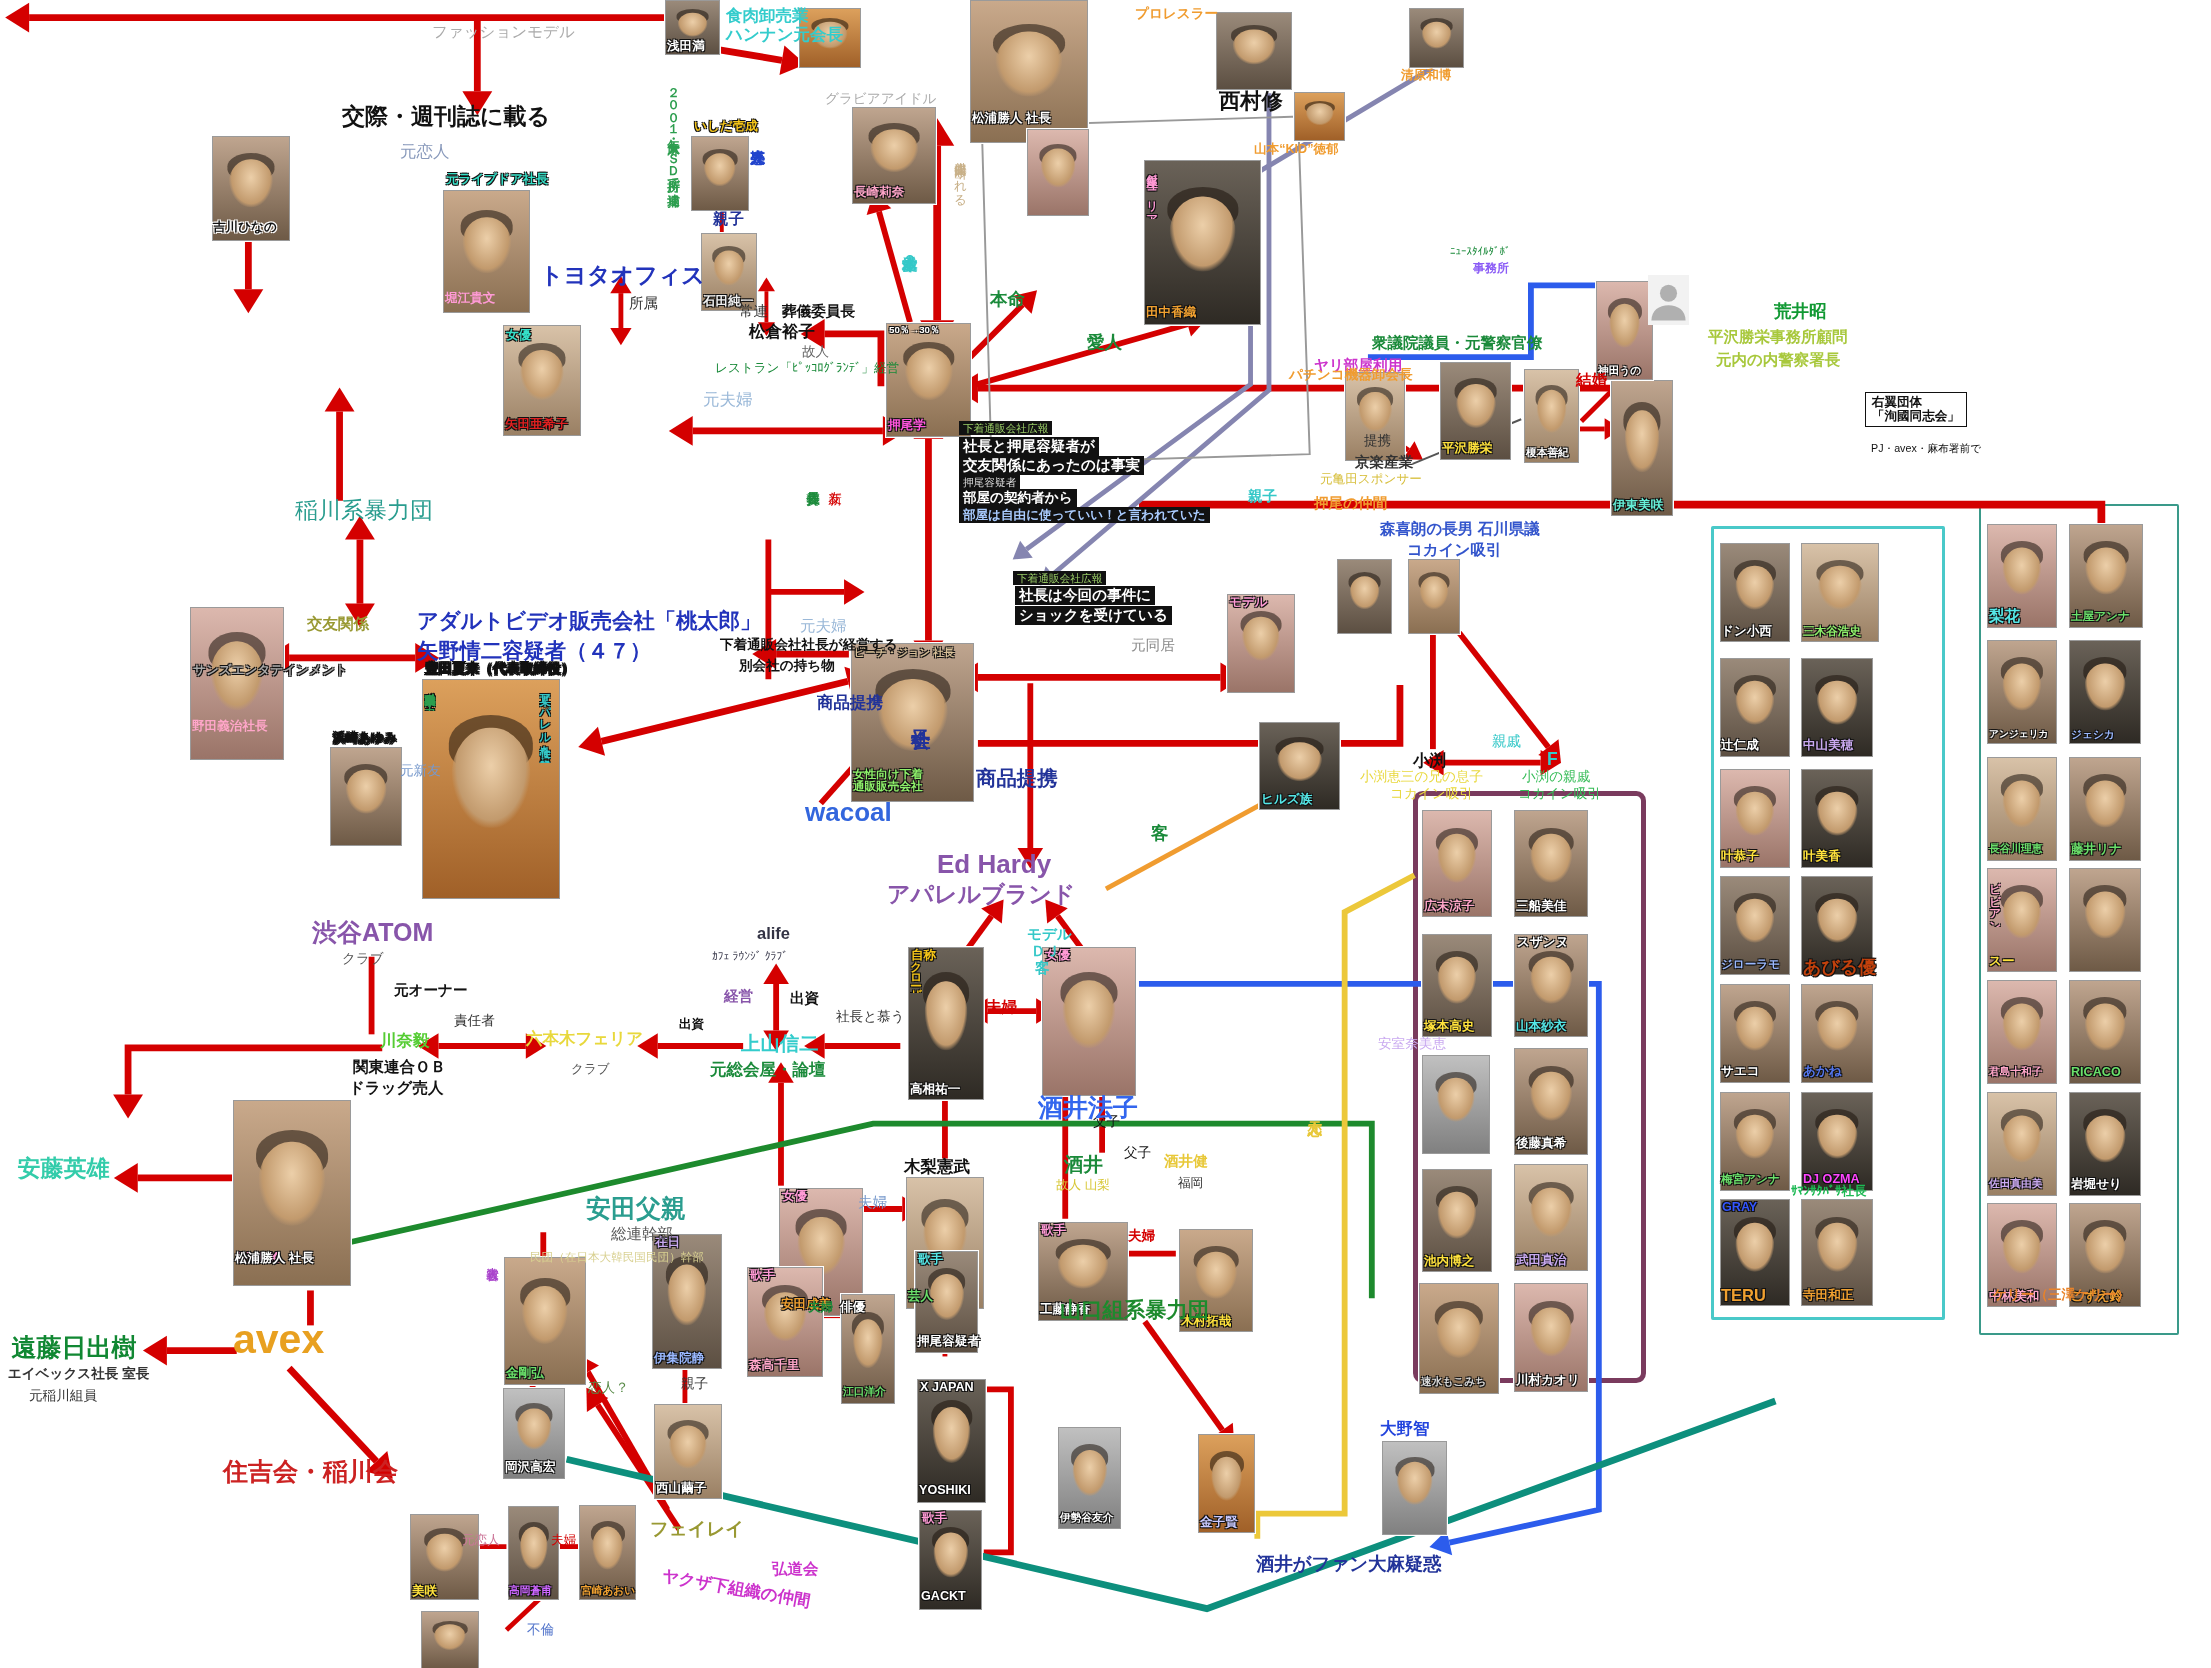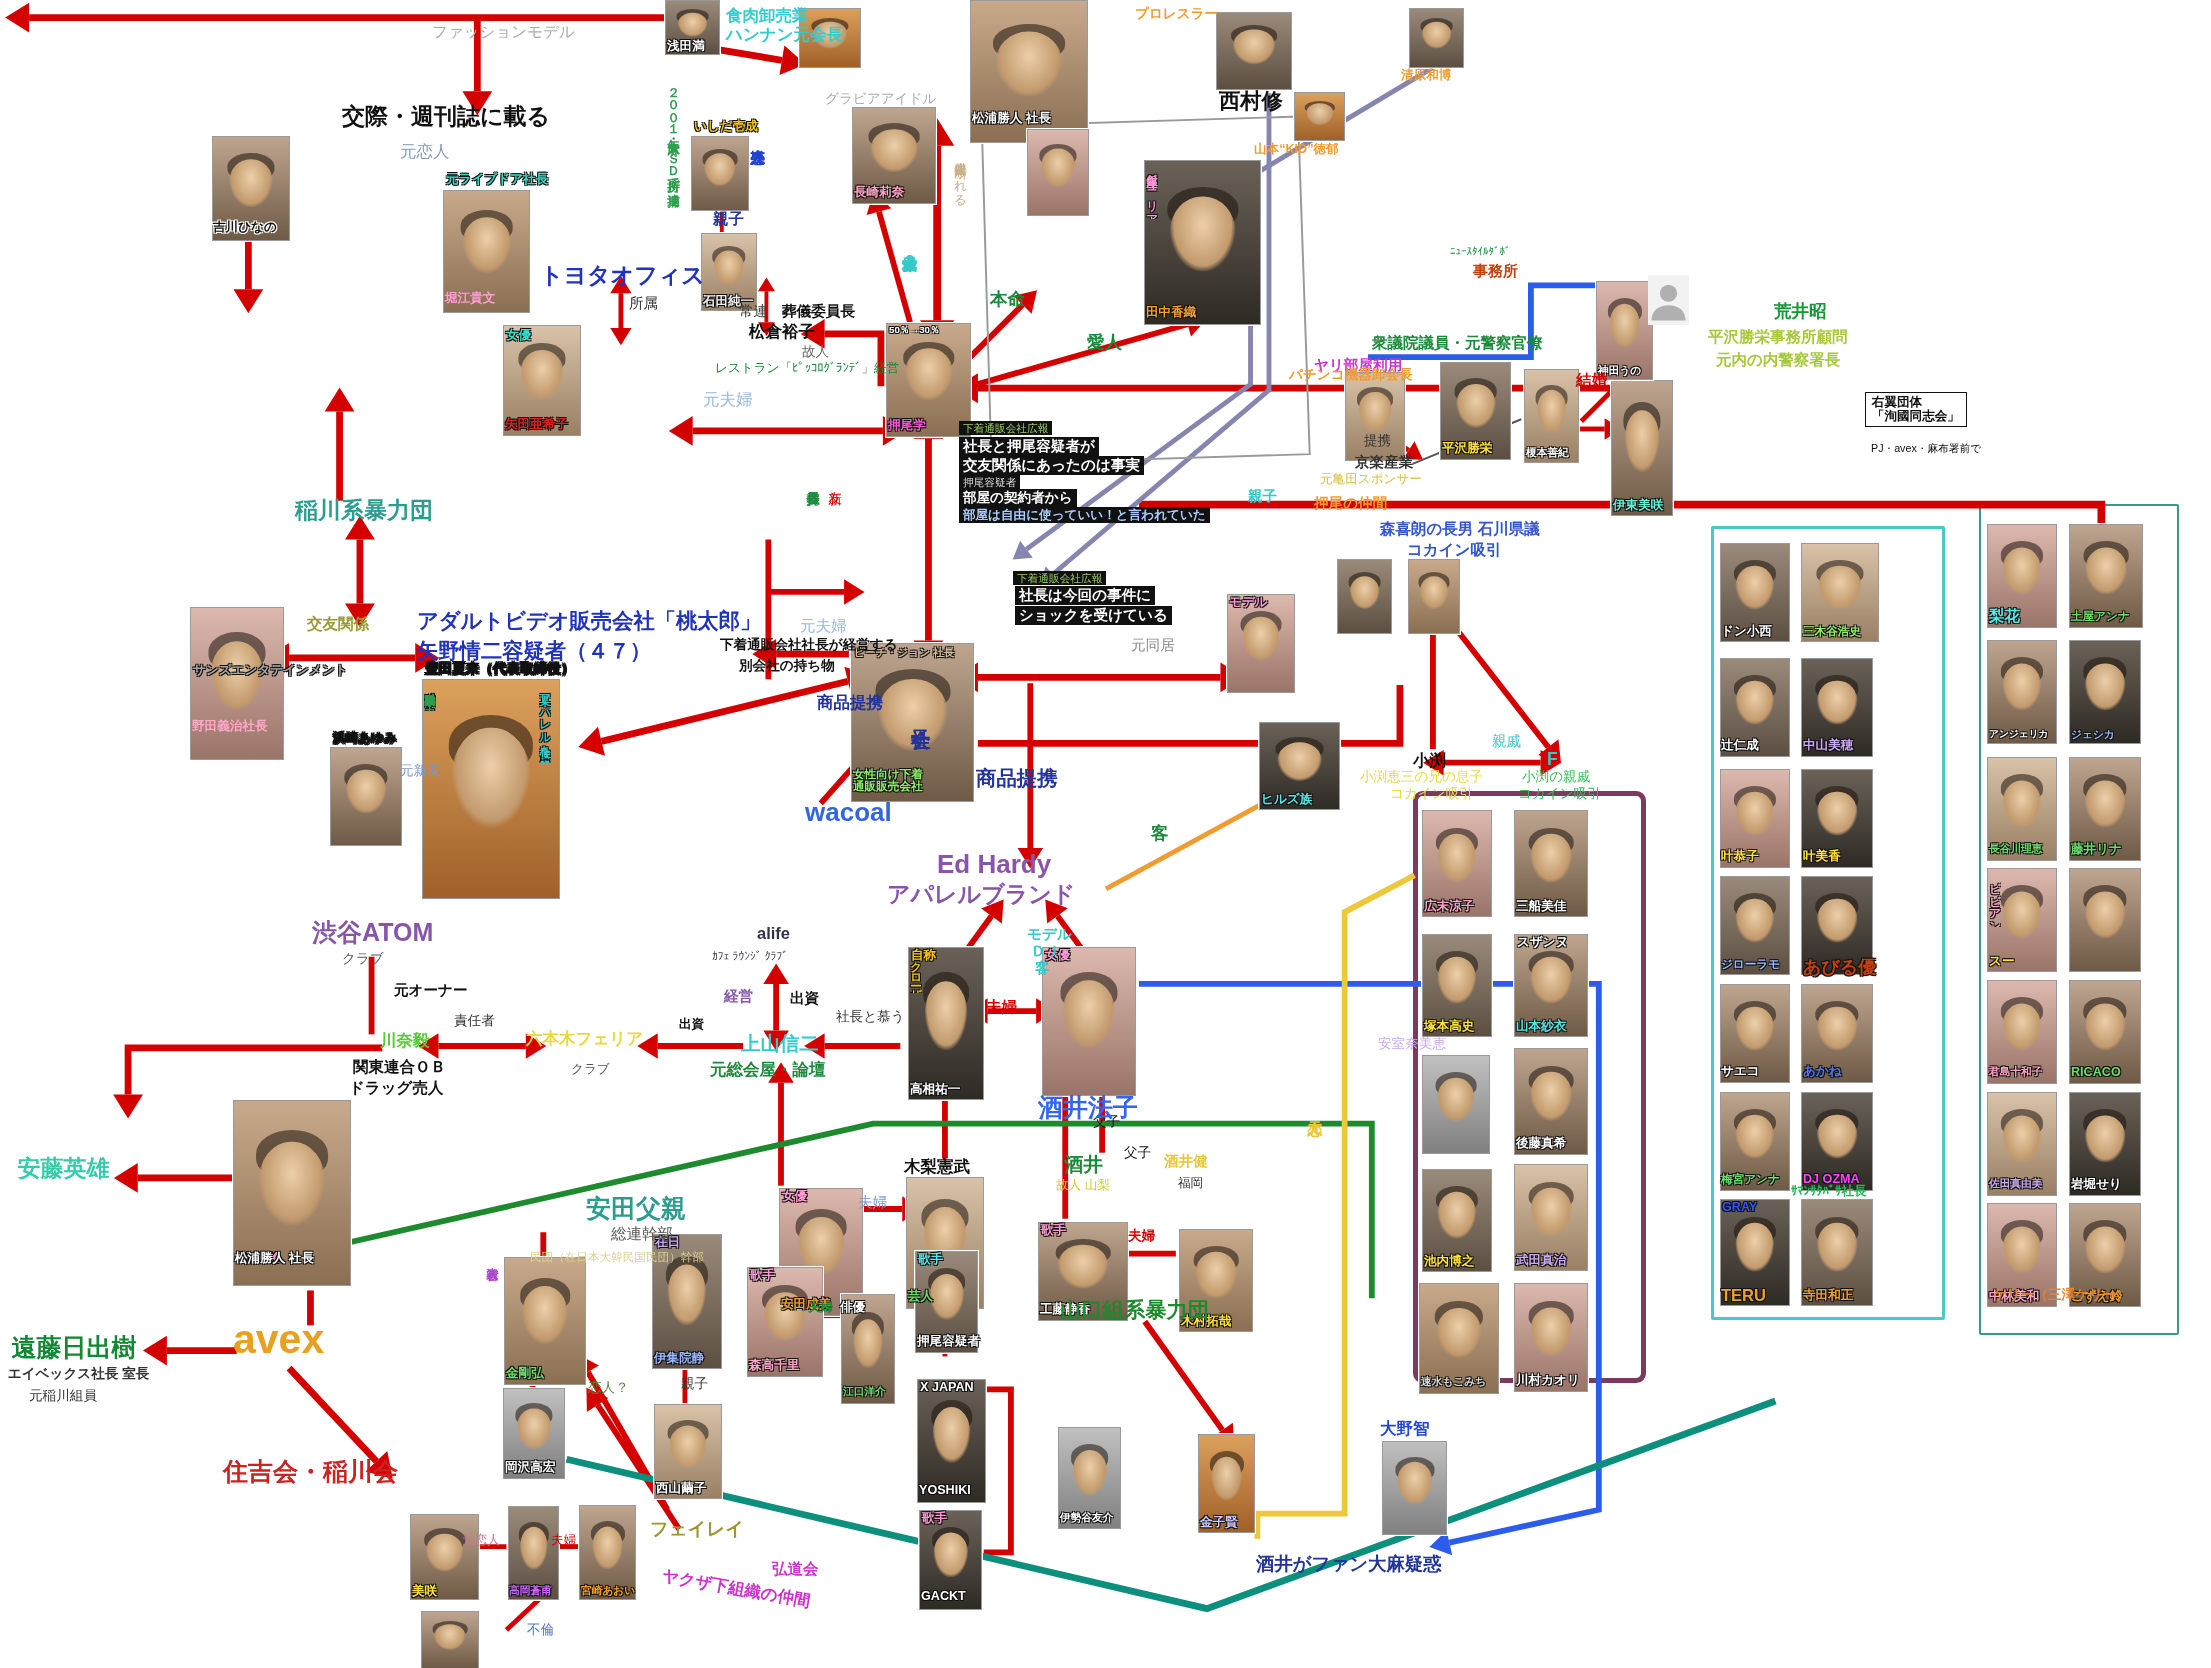--- a/index.html
+++ b/index.html
@@ -655,21 +655,21 @@
     <div class="lbl" style="left: 825px; top: 91px; color: rgb(170, 170, 170); font-size: 13.6px;">グラビアアイドル</div>
     <div class="lbl v" style="left: 901px; top: 243px; color: rgb(53, 200, 200); font-size: 15.5px; font-weight: bold;">本命愛人？</div>
     <div class="lbl v" style="left: 953px; top: 153px; color: rgb(200, 176, 136); font-size: 12.6px;">楽曲提供 断られる</div>
     <div class="lbl" style="left: 990px; top: 289px; color: rgb(26, 138, 58); font-size: 17.5px; font-weight: bold;">本命</div>
     <div class="lbl" style="left: 1087px; top: 332px; color: rgb(26, 138, 58); font-size: 17.5px; font-weight: bold;">愛人</div>
     <div class="lbl" style="left: 1135px; top: 5.8px; color: rgb(240, 156, 48); font-size: 13.6px; font-weight: bold;">プロレスラー</div>
     <div class="lbl" style="left: 1219px; top: 89px; color: rgb(17, 17, 17); font-size: 21.3px; font-weight: bold;">西村修</div>
     <div class="lbl" style="left: 1401px; top: 68px; color: rgb(240, 156, 48); font-size: 12.6px; font-weight: bold;">清原和博</div>
     <div class="lbl" style="left: 1254px; top: 142px; color: rgb(240, 156, 48); font-size: 12.6px; font-weight: bold;">山本“KID”徳郁</div>
     <div class="lbl" style="left: 1450px; top: 245px; color: rgb(26, 138, 58); font-size: 11px;">ﾆｭｰｽﾀｲﾙﾀﾞﾎﾞ</div>
-    <div class="lbl" style="left: 1473px; top: 262px; color: #c2410c; font-size: 15px; font-weight: bold; text-align: right;">事務所</div>
+    <div class="lbl" style="left: 1473px; top: 262px; color: #8b5cf6; font-size: 12px; font-weight: bold; text-align: right;">事務所</div>
     <div class="lbl" style="left: 1314px; top: 357px; color: rgb(204, 51, 204); font-size: 14.6px; font-weight: bold;">ヤリ部屋利用</div>
     <div class="lbl" style="left: 1774px; top: 301px; color: rgb(17, 153, 51); font-size: 17.5px; font-weight: bold;">荒井昭</div>
     <div class="lbl" style="left: 1708px; top: 328px; color: rgb(168, 200, 60); font-size: 15.5px; font-weight: bold;">平沢勝栄事務所顧問</div>
     <div class="lbl" style="left: 1716px; top: 351px; color: rgb(168, 200, 60); font-size: 15.5px; font-weight: bold;">元内の内警察署長</div>
     <div class="lbl" style="left: 1865px; top: 392px; color: rgb(17, 17, 17); font-size: 12.6px; font-weight: bold; border: 1.9px solid rgb(17, 17, 17); padding: 1.9px 5.8px; background: rgb(255, 255, 255);">右翼団体
 「洵國同志会」</div>
     <div class="lbl" style="left: 1871px; top: 442px; color: rgb(17, 17, 17); font-size: 10.7px;">PJ・avex・麻布署前で</div>
     <div class="lbl" style="left: 1372px; top: 334px; color: rgb(26, 138, 58); font-size: 15.5px; font-weight: bold;">衆議院議員・元警察官僚</div>
     <div class="lbl" style="left: 1289px; top: 367px; color: rgb(240, 156, 48); font-size: 13.6px; font-weight: bold;">パチンコ機器卸会長</div>
     <div class="lbl" style="left: 1364px; top: 433px; color: rgb(51, 51, 51); font-size: 13.6px;">提携</div>
@@ -747,21 +747,21 @@
     <div class="lbl" style="left: 681px; top: 1376px; color: rgb(51, 51, 51); font-size: 13.6px;">親子</div>
     <div class="lbl" style="left: 664px; top: 1566px; color: rgb(204, 51, 204); font-size: 16.5px; font-weight: bold; transform: rotate(10deg); transform-origin: left top;">ヤクザ下組織の仲間</div>
     <div class="lbl" style="left: 772px; top: 1560px; color: rgb(204, 51, 204); font-size: 15.5px; font-weight: bold;">弘道会</div>
     <div class="lbl" style="left: 17.5px; top: 1155px; color: rgb(51, 204, 170); font-size: 23px; font-weight: bold;">安藤英雄</div>
     <div class="lbl" style="left: 11.6px; top: 1333px; color: rgb(17, 136, 51); font-size: 25px; font-weight: bold;">遠藤日出樹</div>
     <div class="lbl" style="left: 7.8px; top: 1366px; color: rgb(51, 51, 51); font-size: 13.6px; font-weight: bold;">エイベックス社長 室長</div>
     <div class="lbl" style="left: 29px; top: 1388px; color: rgb(51, 51, 51); font-size: 13.6px;">元稲川組員</div>
     <div class="lbl" style="left: 233px; top: 1316px; color: rgb(232, 160, 32); font-size: 41px; font-weight: bold;">avex</div>
     <div class="lbl" style="left: 223px; top: 1457px; color: rgb(204, 34, 34); font-size: 25px; font-weight: bold;">住吉会・稲川会</div>
     <div class="lbl v" style="left: 485px; top: 1258px; color: rgb(170, 68, 204); font-size: 12.6px;">殺人被害者</div>
-    <div class="lbl" style="left: 295px; top: 497px; color: rgb(42, 157, 143); font-size: 23px; font-weight: bold;">稲川系暴力団</div>
+    <div class="lbl" style="left: 295px; top: 497px; color: rgb(42, 157, 143); font-size: 23px; font-weight: normal;">稲川系暴力団</div>
     <div class="lbl" style="left: 307px; top: 615px; color: rgb(153, 153, 51); font-size: 15.5px; font-weight: bold;">交友関係</div>
     <div class="lbl" style="left: 417px; top: 609px; color: rgb(34, 51, 187); font-size: 21.3px; font-weight: bold;">アダルトビデオ販売会社「桃太郎」</div>
     <div class="lbl" style="left: 417px; top: 639px; color: rgb(34, 51, 187); font-size: 21.3px; font-weight: bold;">矢野情二容疑者（４７）</div>
     <div class="lbl" style="left: 1378px; top: 1036px; color: rgb(201, 169, 240); font-size: 13.6px;">安室奈美恵</div>
     <div class="lbl" style="left: 1993px; top: 1287px; color: rgb(232, 131, 42); font-size: 13.6px; font-weight: bold;">ケリー（三澤ケリー）</div>
     <div class="lbl" style="left: 1131px; top: 637px; color: rgb(136, 136, 136); font-size: 14.6px;">元同居</div>
     <div class="lbl" style="left: 959px; top: 421px; color: rgb(153, 204, 102); font-size: 10.7px; background: rgb(17, 17, 17); padding: 1px 3.9px;">下着通販会社広報</div>
     <div class="lbl" style="left: 959px; top: 437px; color: rgb(255, 255, 255); font-size: 14.6px; font-weight: bold; background: rgb(17, 17, 17); padding: 1px 3.9px;">社長と押尾容疑者が</div>
     <div class="lbl" style="left: 959px; top: 456px; color: rgb(255, 255, 255); font-size: 14.6px; font-weight: bold; background: rgb(17, 17, 17); padding: 1px 3.9px;">交友関係にあったのは事実</div>
     <div class="lbl" style="left: 959px; top: 475px; color: rgb(221, 221, 221); font-size: 10.7px; background: rgb(17, 17, 17); padding: 1px 3.9px;">押尾容疑者</div>

